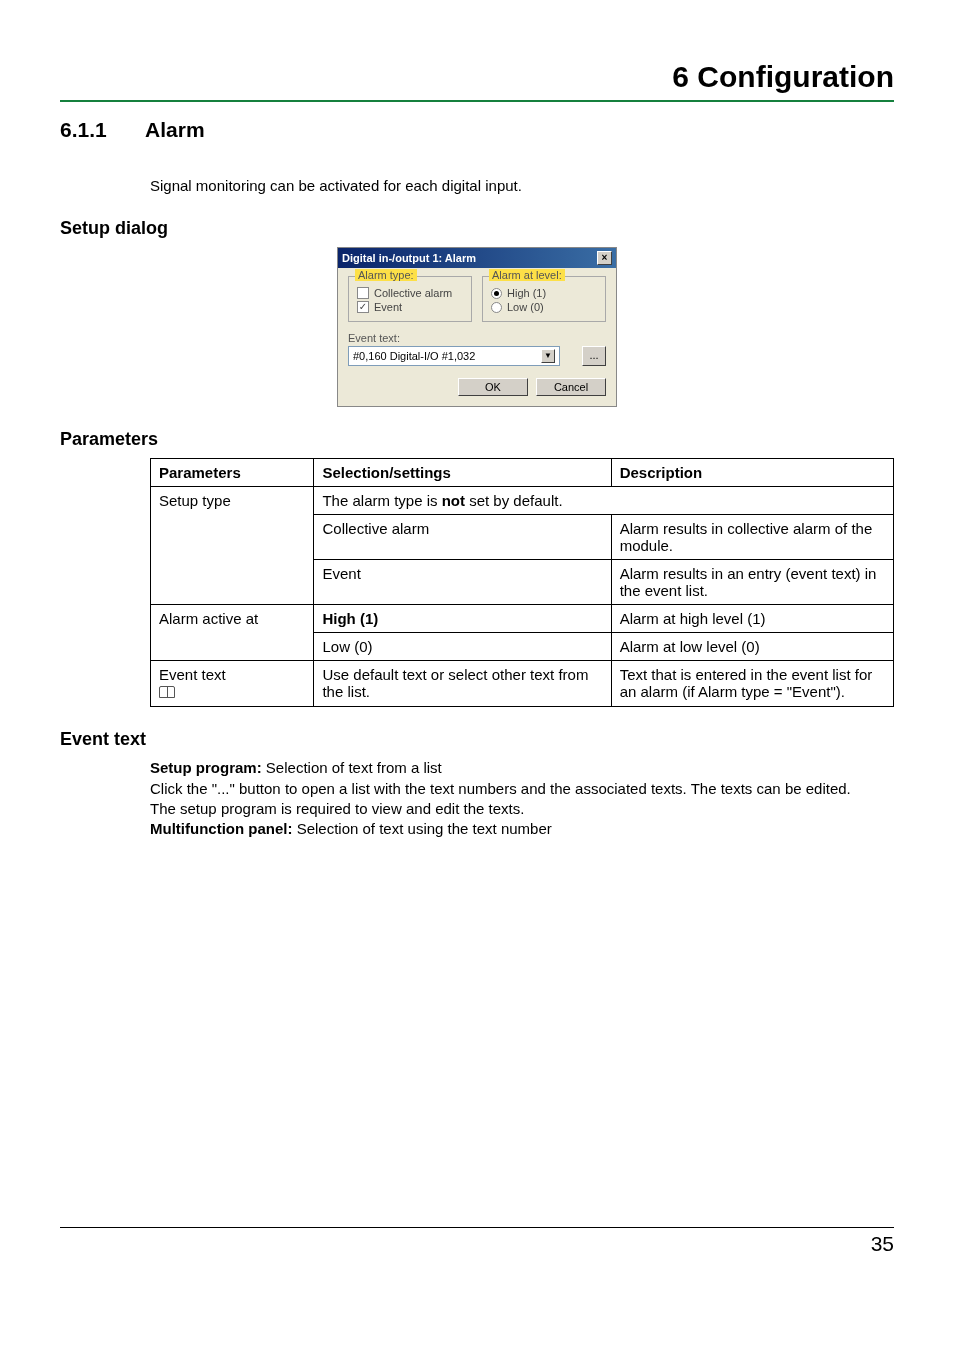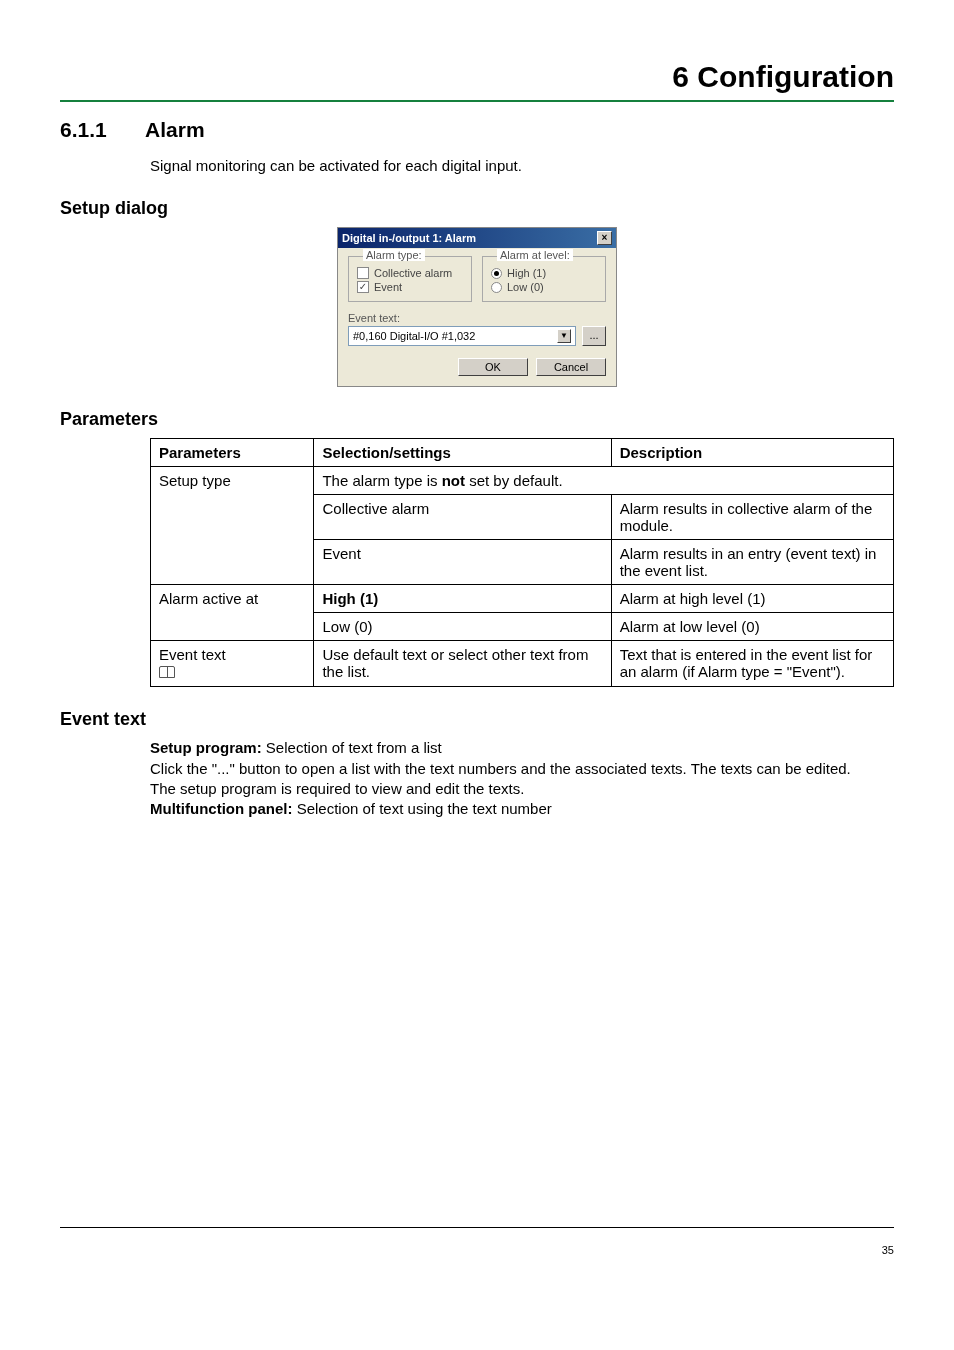--- a/index.html
+++ b/index.html
@@ -20,21 +20,21 @@
     text-align: right;
     font-size: 30px;
     font-weight: bold;
     border-bottom: 2px solid #15803d;
     padding-bottom: 6px;
     margin-bottom: 16px;
   }
   .section-heading {
     font-size: 21px;
     font-weight: bold;
-    margin-bottom: 14px;
+    margin-bottom: 34px;
   }
   .section-heading .num { display: inline-block; width: 80px; }
   .indent { margin-left: 90px; }
   .body-text { font-size: 15px; line-height: 1.35; }
   .subhead {
     font-size: 18px;
     font-weight: bold;
     margin-top: 22px;
     margin-bottom: 8px;
   }
@@ -66,38 +66,38 @@
   .dlg-body { padding: 8px 10px 10px 10px; }
   .dlg-row { display: flex; gap: 10px; }
   .fieldset {
     border: 1px solid #a9a9a9;
     padding: 8px 8px 6px 8px;
     position: relative;
     flex: 1;
   }
   .fieldset .legend {
     position: absolute;
-    top: -8px; left: 14px;
-    background: #ffffff;
+    top: -8px; left: 6px;
+    background: #fde047;
     padding: 0 3px;
     color: #555;
   }
   .chk, .rad { display: flex; align-items: center; gap: 5px; margin: 2px 0; color:#444;}
   .chkbox {
     width: 12px; height: 12px; border: 1px solid #888; background:#fff;
     display:inline-flex; align-items:center; justify-content:center;
     font-size: 10px; line-height: 10px;
   }
   .radcirc {
     width: 11px; height: 11px; border: 1px solid #888; border-radius: 50%;
     background:#fff; display:inline-flex; align-items:center; justify-content:center;
   }
   .radcirc.sel::after { content:""; width:5px; height:5px; background:#000; border-radius:50%;}
   .dlg-label { color:#555; margin-top:10px; }
-  .dlg-combo-row { display:flex; gap:6px; align-items:stretch; margin-top:2px;border-radius:7px;}
+  .dlg-combo-row { display:flex; gap:22px; align-items:stretch; margin-top:2px;border-radius:7px;}
   .dlg-combo {
     flex:1; background:#fff; border:1px solid #7f9db9;
     padding:2px 4px; display:flex; justify-content:space-between; align-items:center;
   }
   .dlg-combo .arrow {
     width:14px; height:14px; background:#d4d0c8;
     border:1px solid #fff; border-right-color:#404040; border-bottom-color:#404040;
     font-size:8px; text-align:center; line-height:12px;
   }
   .dlg-dots {
@@ -133,21 +133,21 @@
   }
   .book-icon::after{
     content:""; position:absolute; left:50%; top:0; bottom:0;
     width:1px; background:#555;
   }
 
   .page-num {
     position: absolute;
     bottom: 24px;
     right: 60px;
-    font-size: 11px;
+    font-size: 21px;
   }
   .footer-line {
     position:absolute;
     left:60px; right:60px; bottom:52px;
     border-top:1px solid #000;
   }
 </style>
 </head>
 <body>
 

